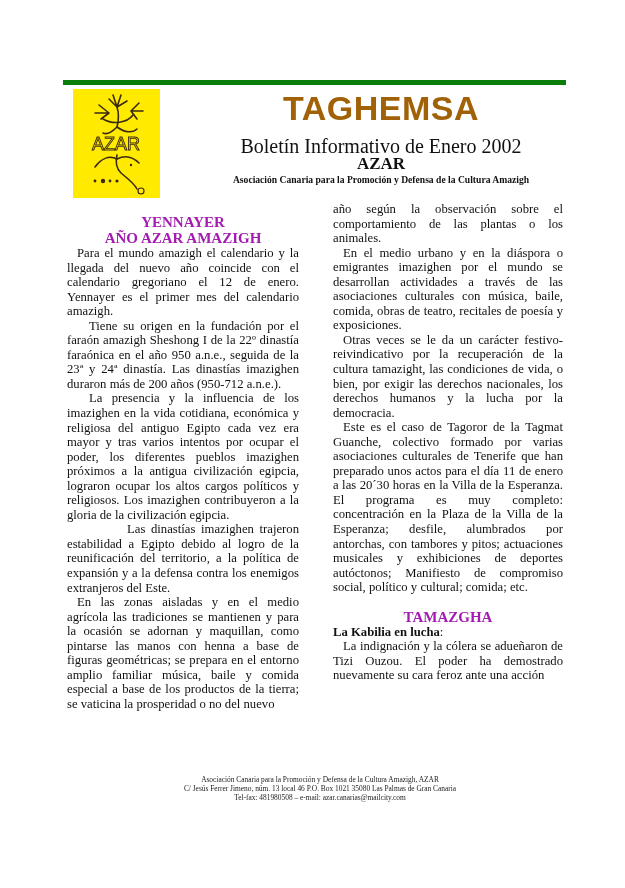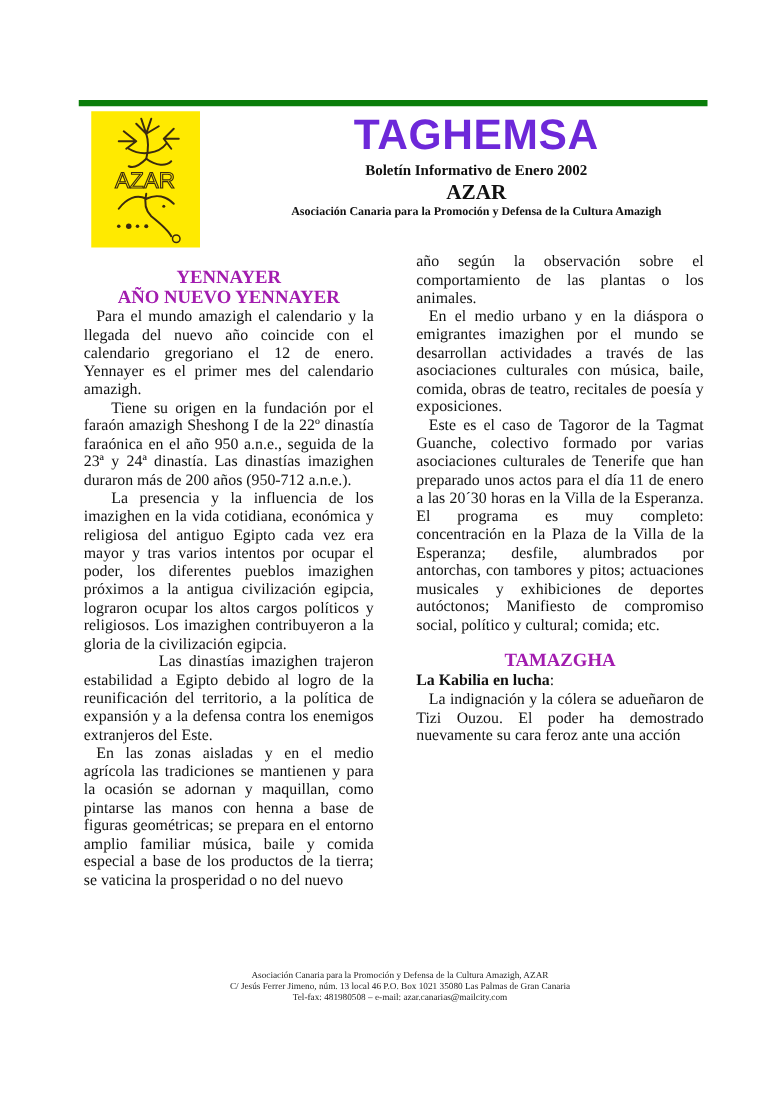--- a/index.html
+++ b/index.html
@@ -1,22 +1,22 @@
 <!DOCTYPE html>
 <html><head>
   <meta charset="utf-8">
   <style>
     html, body { margin: 0; padding: 0; background: #ffffff; }
     body { width: 625px; height: 888px; position: relative; overflow: hidden; font-family: "Liberation Serif", "DejaVu Serif", serif; color: #111; }
     .green-bar { position: absolute; left: 63px; top: 80px; width: 503px; height: 5px; background: #0a7d0a; }
     .logo { position: absolute; left: 73px; top: 89px; width: 87px; height: 109px; background: #ffea00; }
     .logo svg { width: 100%; height: 100%; display: block; }
     .masthead { position: absolute; left: 200px; top: 90px; width: 362px; text-align: center; }
-    .mast-title { font-family: "Liberation Sans", "DejaVu Sans", sans-serif; font-weight: bold; color: #6d28d9; font-size: 34px; line-height: 36px; letter-spacing: 0.5px; }
-    .mast-sub { font-weight: bold; font-size: 12px; line-height: 17px; margin-top: 2px; }
+    .mast-title { font-family: "Liberation Sans", "DejaVu Sans", sans-serif; font-weight: bold; color: #a16207; font-size: 34px; line-height: 36px; letter-spacing: 0.5px; }
+    .mast-sub { font-weight: normal; font-size: 20px; line-height: 17px; margin-top: 12px; }
     .mast-azar { font-weight: bold; font-size: 17px; line-height: 18px; }
     .mast-assoc { font-weight: bold; font-size: 9.6px; line-height: 13px; }
 
     .col { position: absolute; top: 202px; font-size: 12.7px; line-height: 14.55px; text-align: justify; }
     .col-left { left: 67px; width: 232px; }
     .col-right { left: 333px; width: 230px; }
     .col p { margin: 0; text-indent: 10px; }
     .col p.first-line { text-indent: 0; }
     .col p.big-indent { text-indent: 22px; }
     .col p.huge-indent { text-indent: 60px; }
@@ -60,31 +60,32 @@
 <div class="masthead">
   <div class="mast-title">TAGHEMSA</div>
   <div class="mast-sub">Boletín Informativo de Enero 2002</div>
   <div class="mast-azar">AZAR</div>
   <div class="mast-assoc">Asociación Canaria para la Promoción y Defensa de la Cultura Amazigh</div>
 </div>
 
 <div class="col col-left">
   <div class="heading-gap"></div>
   <div class="heading">YENNAYER</div>
-  <div class="heading">AÑO NUEVO YENNAYER</div>
+  <div class="heading">AÑO AZAR AMAZIGH</div>
   <p>Para el mundo amazigh el calendario y la llegada del nuevo año coincide con el calendario gregoriano el 12 de enero. Yennayer es el primer mes del calendario amazigh.</p>
   <p class="big-indent">Tiene su origen en la fundación por el faraón amazigh Sheshong I de la 22º dinastía faraónica en el año 950 a.n.e., seguida de la 23ª y 24ª dinastía. Las dinastías imazighen duraron más de 200 años (950-712 a.n.e.).</p>
   <p class="big-indent">La presencia y la influencia de los imazighen en la vida cotidiana, económica y religiosa del antiguo Egipto cada vez era mayor y tras varios intentos por ocupar el poder, los diferentes pueblos imazighen próximos a la antigua civilización egipcia, lograron ocupar los altos cargos políticos y religiosos. Los imazighen contribuyeron a la gloria de la civilización egipcia.</p>
   <p class="huge-indent">Las dinastías imazighen trajeron estabilidad a Egipto debido al logro de la reunificación del territorio, a la política de expansión y a la defensa contra los enemigos extranjeros del Este.</p>
   <p>En las zonas aisladas y en el medio agrícola las tradiciones se mantienen y para la ocasión se adornan y maquillan, como pintarse las manos con henna a base de figuras geométricas; se prepara en el entorno amplio familiar música, baile y comida especial a base de los productos de la tierra; se vaticina la prosperidad o no del nuevo</p>
 </div>
 
 <div class="col col-right">
   <p class="first-line">año según la observación sobre el comportamiento de las plantas o los animales.</p>
   <p>En el medio urbano y en la diáspora o emigrantes imazighen por el mundo se desarrollan actividades a través de las asociaciones culturales con música, baile, comida, obras de teatro, recitales de poesía y exposiciones.</p>
+  <p>Otras veces se le da un carácter festivo-reivindicativo por la recuperación de la cultura tamazight, las condiciones de vida, o bien, por exigir las derechos nacionales, los derechos humanos y la lucha por la democracia.</p>
   <p>Este es el caso de Tagoror de la Tagmat Guanche, colectivo formado por varias asociaciones culturales de Tenerife que han preparado unos actos para el día 11 de enero a las 20´30 horas en la Villa de la Esperanza. El programa es muy completo: concentración en la Plaza de la Villa de la Esperanza; desfile, alumbrados por antorchas, con tambores y pitos; actuaciones musicales y exhibiciones de deportes autóctonos; Manifiesto de compromiso social, político y cultural; comida; etc.</p>
   <div class="sp"></div>
   <div class="heading">TAMAZGHA</div>
   <p class="first-line"><b>La Kabilia en lucha</b><span>:</span></p>
   <p>La indignación y la cólera se adueñaron de Tizi Ouzou. El poder ha demostrado nuevamente su cara feroz ante una acción</p>
 </div>
 
 <div class="footer">
   <div>Asociación Canaria para la Promoción y Defensa de la Cultura Amazigh, AZAR</div>
   <div>C/ Jesús Ferrer Jimeno,  núm. 13 local 46 P.O. Box 1021 35080 Las Palmas de Gran Canaria</div>

